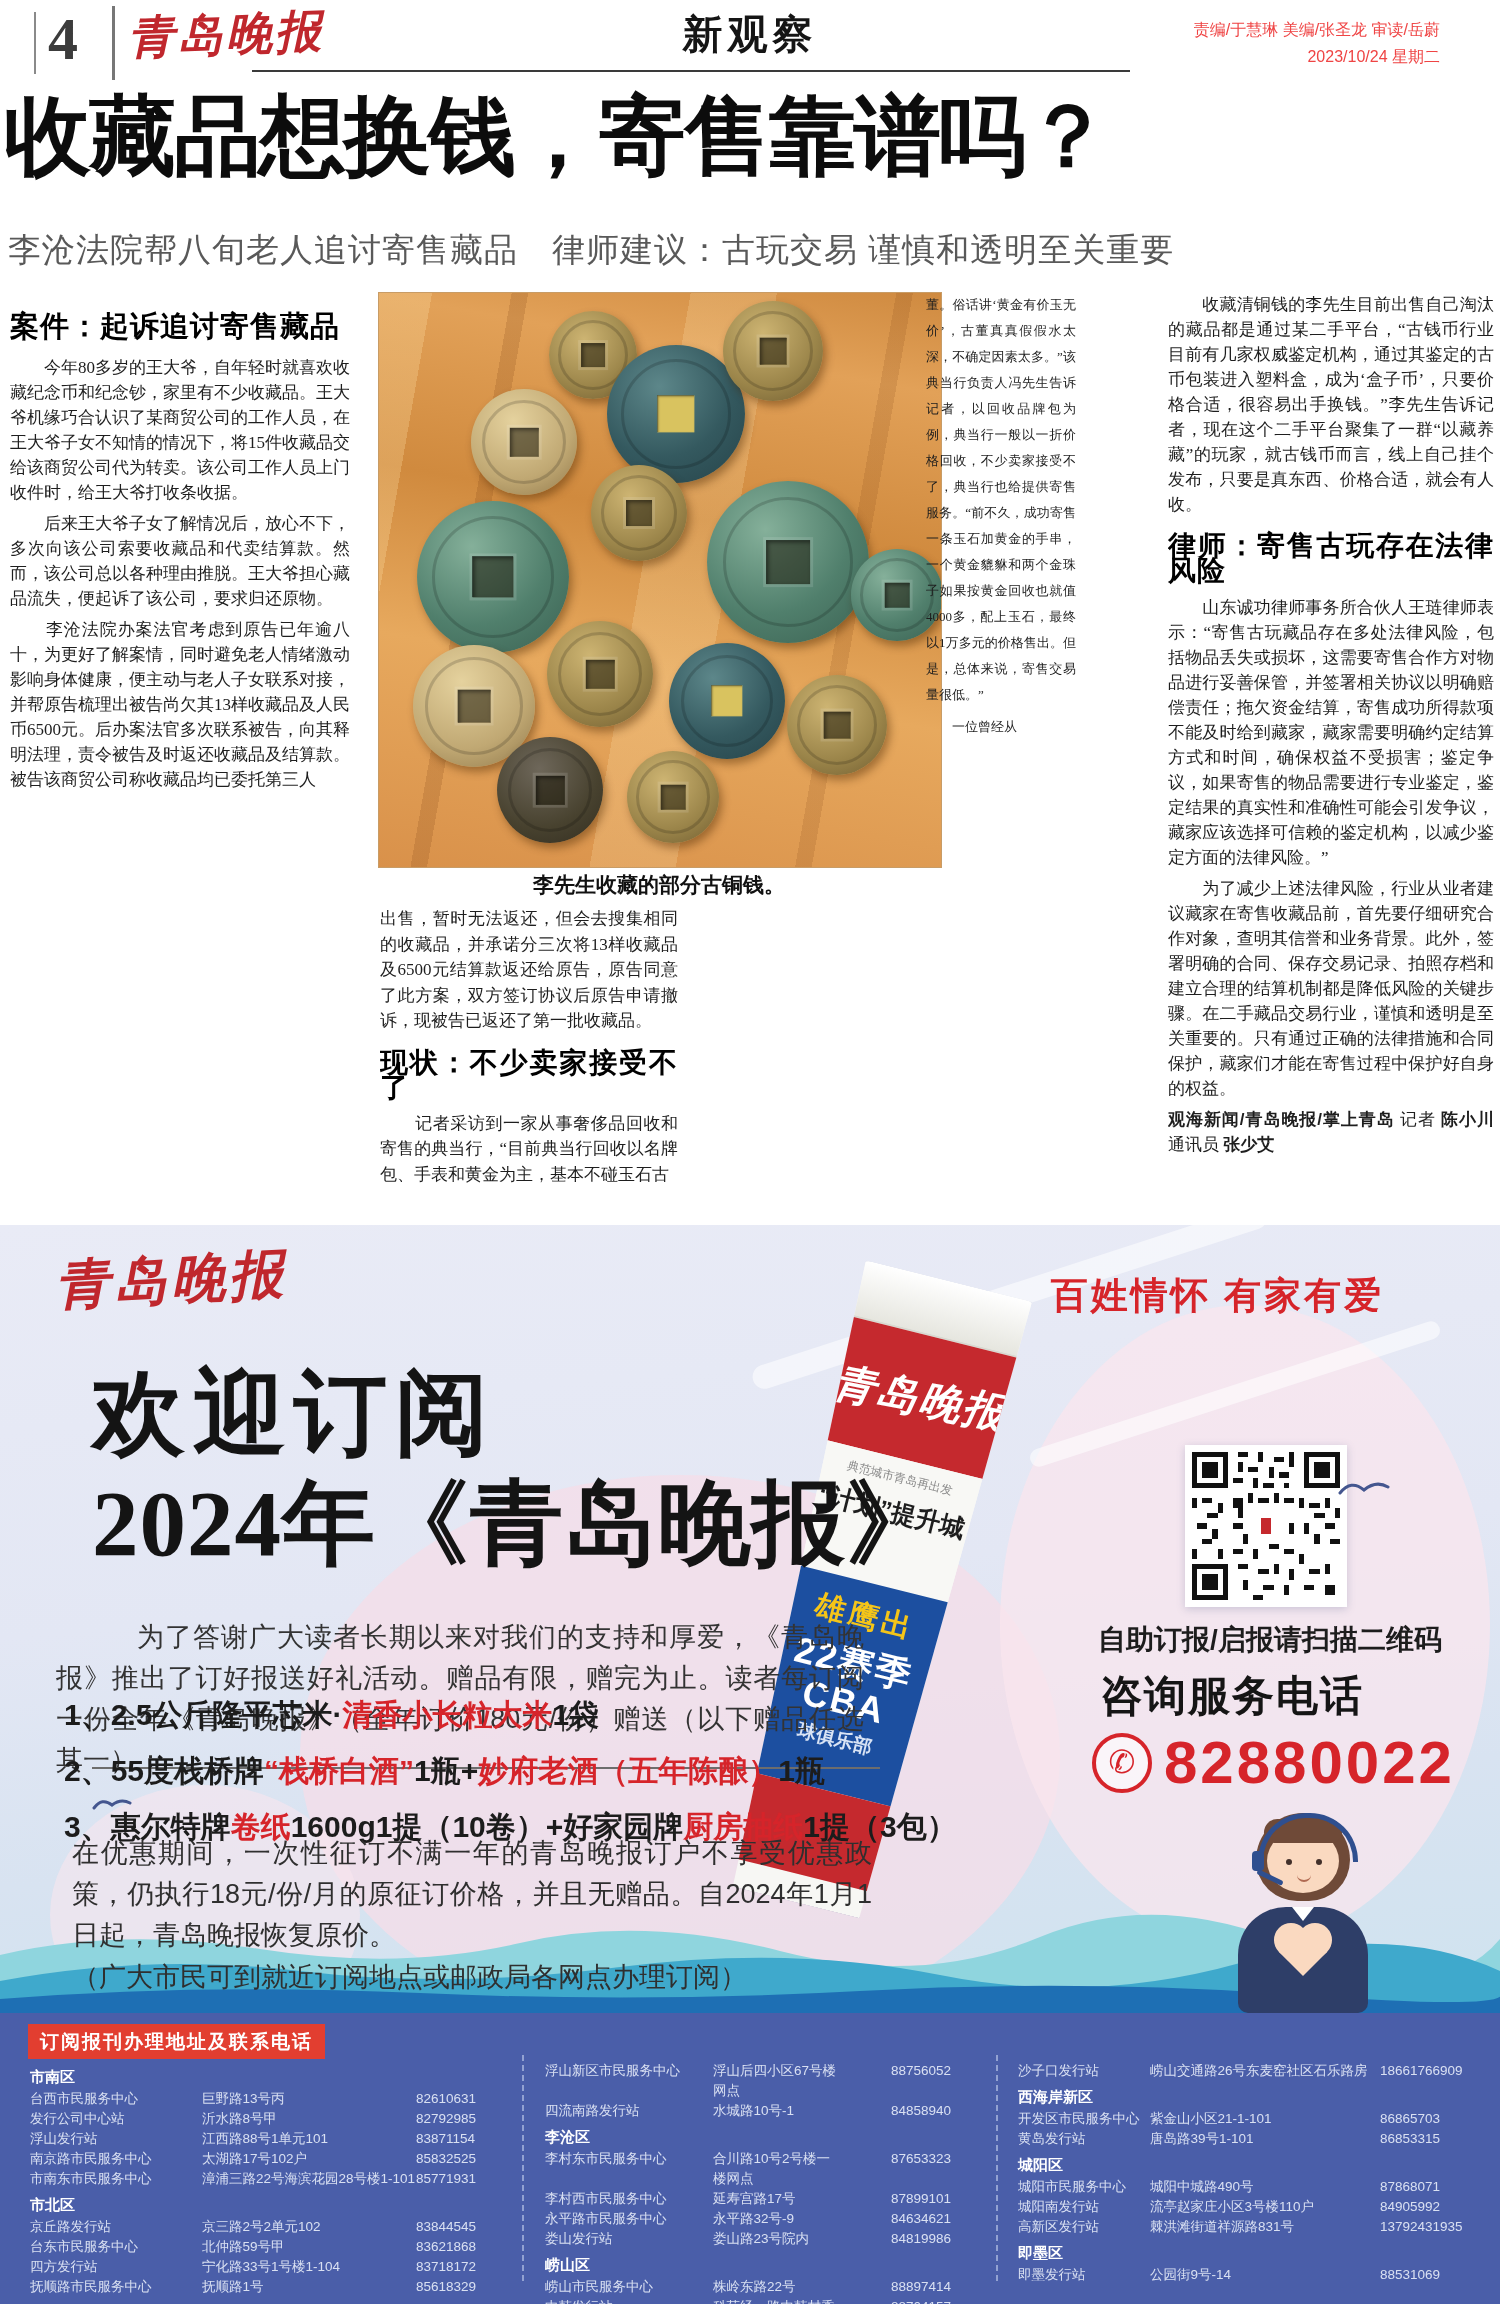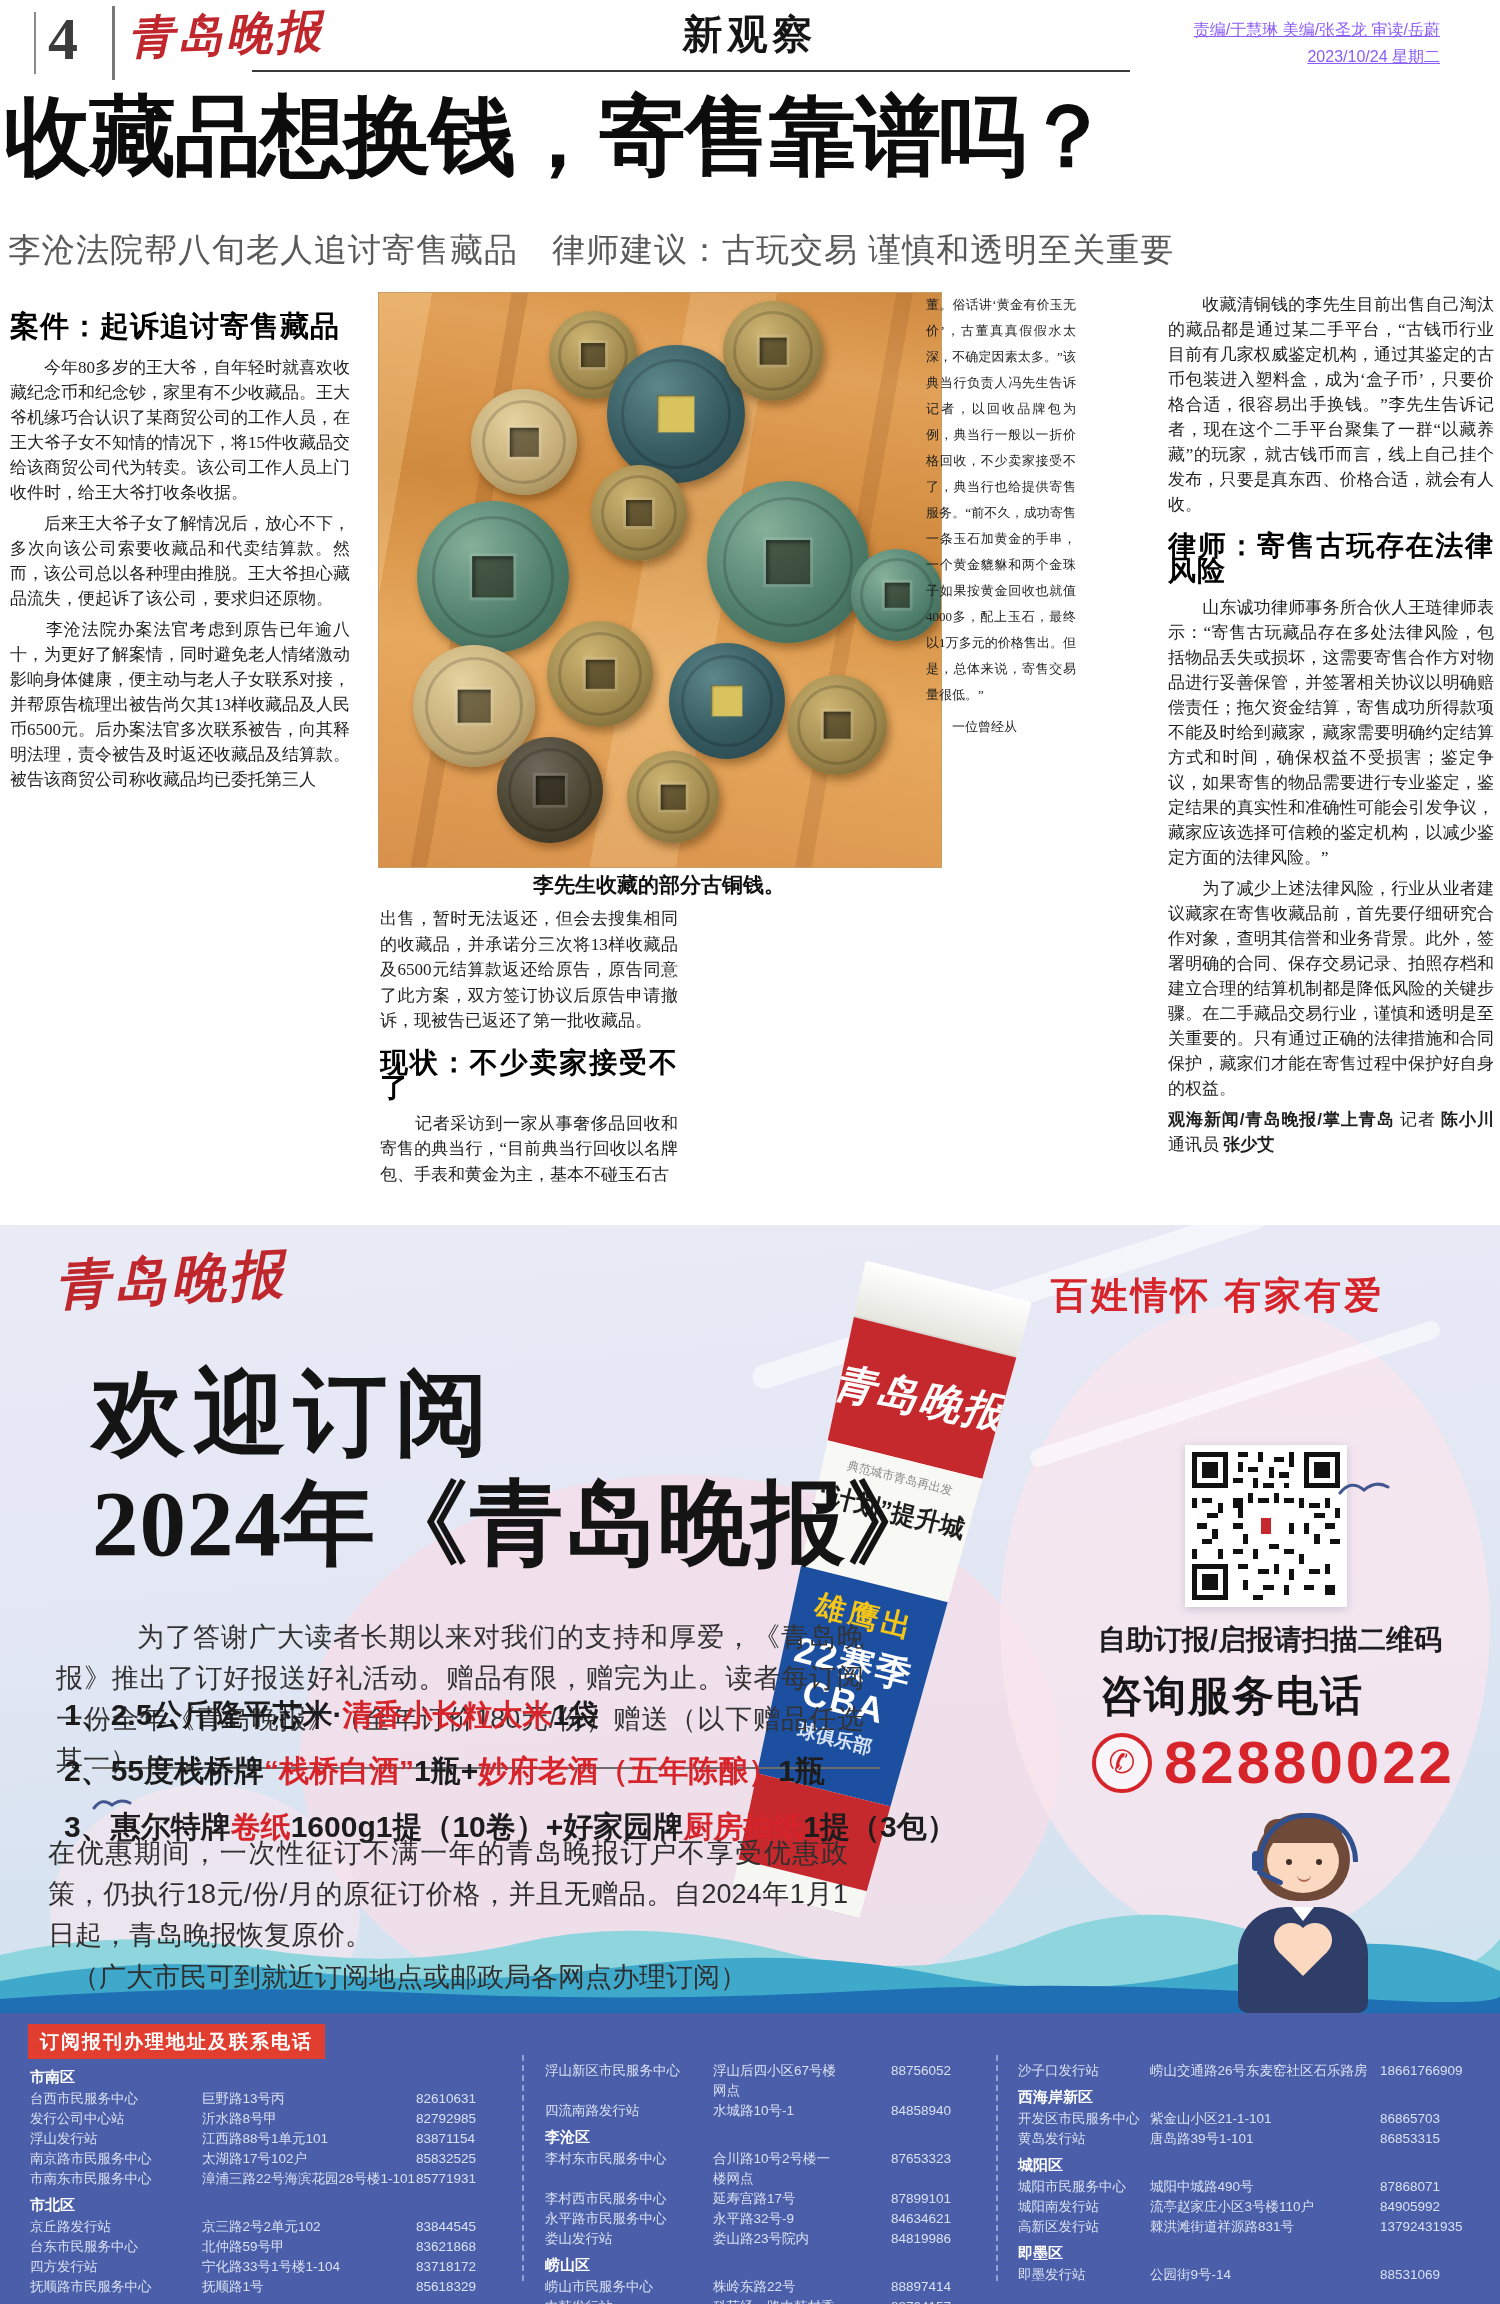--- a/index.html
+++ b/index.html
@@ -8,21 +8,21 @@
   
   .vl{position:absolute;background:#8a8a8a;width:2px;}
   .v1{left:34px;top:12px;height:62px;}
   .v2{left:112px;top:6px;height:74px;width:3px;background:#777;}
   .pnum{position:absolute;left:48px;top:6px;font:700 60px/1.1 "Liberation Serif",serif;color:#3c3c3c;}
   .mlogo{position:absolute;left:128px;top:12px;font:700 46px/1 "Liberation Serif",serif;
          color:#c0272d;font-style:italic;letter-spacing:3px;transform:rotate(-2deg);}
   .msec{position:absolute;left:600px;top:14px;width:300px;text-align:center;
         font:700 40px/1 "Liberation Sans",sans-serif;color:#151515;letter-spacing:5px;}
   .minfo{position:absolute;right:60px;top:16px;text-align:right;
-         font:16px/27px "Liberation Sans",sans-serif;color:#8b5cf6;text-decoration:underline;}
+         font:16px/27px "Liberation Sans",sans-serif;color:#ef4444;}
   .mrule{position:absolute;left:252px;top:70px;width:878px;height:2px;background:#3a3a3a;}
   
   .headline{position:absolute;left:4px;top:90px;margin:0;white-space:nowrap;
             font:900 87px/1.05 "Liberation Sans",sans-serif;color:#0c0c0c;letter-spacing:-2px;}
   .subhead{position:absolute;left:8px;top:232px;white-space:nowrap;
            font:400 33px/1.1 "Liberation Sans",sans-serif;color:#595959;letter-spacing:1px;}
   
   .col{position:absolute;font-family:"Liberation Serif",serif;color:#1e1e1e;text-align:justify;overflow:hidden;}
   .col p{margin:0 0 6px 0;}
   .col h3{font-family:"Liberation Sans",sans-serif;font-weight:900;color:#000;letter-spacing:1px;}
@@ -74,21 +74,21 @@
              color:#d6242a;letter-spacing:3px;z-index:3;}
   .ad-h1{position:absolute;left:92px;top:142px;font:700 93px/1 "Liberation Serif",serif;
          color:#141414;letter-spacing:8px;z-index:3;}
   .ad-h2{position:absolute;left:92px;top:252px;font:700 93px/1 "Liberation Serif",serif;
          color:#141414;letter-spacing:1px;z-index:3;}
   .ad-intro{position:absolute;left:56px;top:392px;width:808px;margin:0;z-index:3;
             font:27px/41px "Liberation Sans",sans-serif;color:#333;text-indent:3em;text-align:justify;}
   .ad-hr{position:absolute;left:92px;top:542px;width:788px;height:2px;background:#6d6d6d;z-index:3;}
   .ad-gifts{position:absolute;left:64px;top:462px;z-index:3;font:700 30px/56px "Liberation Sans",sans-serif;color:#1c1c1c;}
   .ad-gifts .r{color:#d6242a;}
-  .ad-note{position:absolute;left:48px;top:608px;width:800px;margin:0;z-index:3;
+  .ad-note{position:absolute;left:72px;top:608px;width:800px;margin:0;z-index:3;
            font:27px/41px "Liberation Sans",sans-serif;color:#2f2f2f;text-align:justify;}
   .ad-note2{position:absolute;left:72px;top:736px;margin:0;z-index:3;
             font:27px/1.2 "Liberation Sans",sans-serif;color:#2f2f2f;}
   .qr-box{position:absolute;left:1185px;top:220px;width:148px;height:148px;background:#fff;
           padding:7px;z-index:3;box-shadow:0 2px 8px rgba(80,90,140,.25);}
   .qr-box svg{width:100%;height:100%;display:block;}
   .qr-label{position:absolute;left:1080px;top:398px;width:380px;text-align:center;z-index:3;
             font:700 28px/1.2 "Liberation Sans",sans-serif;color:#1d1d1d;}
   .hot-label{position:absolute;left:1100px;top:448px;z-index:3;
              font:700 42px/1.1 "Liberation Sans",sans-serif;color:#151515;letter-spacing:2px;}

